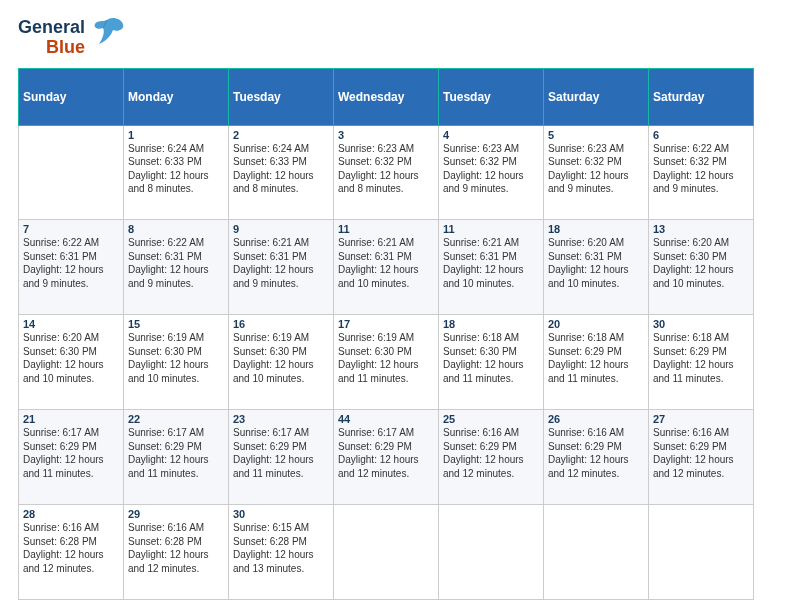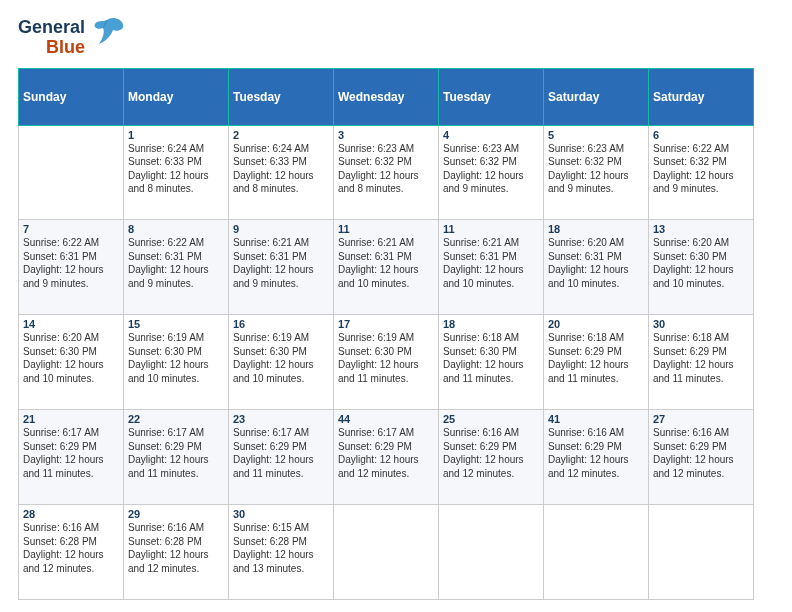--- a/index.html
+++ b/index.html
@@ -230,21 +230,21 @@
           </td>
           <td>
             <span class="day-num">44</span>
             <div class="cell-text">Sunrise: 6:17 AM<br>Sunset: 6:29 PM<br>Daylight: 12 hours<br>and 12 minutes.</div>
           </td>
           <td>
             <span class="day-num">25</span>
             <div class="cell-text">Sunrise: 6:16 AM<br>Sunset: 6:29 PM<br>Daylight: 12 hours<br>and 12 minutes.</div>
           </td>
           <td>
-            <span class="day-num">41</span>
+            <span class="day-num">26</span>
             <div class="cell-text">Sunrise: 6:16 AM<br>Sunset: 6:29 PM<br>Daylight: 12 hours<br>and 12 minutes.</div>
           </td>
           <td>
             <span class="day-num">27</span>
             <div class="cell-text">Sunrise: 6:16 AM<br>Sunset: 6:29 PM<br>Daylight: 12 hours<br>and 12 minutes.</div>
           </td>
         </tr>
         <tr>
           <td>
             <span class="day-num">28</span>

